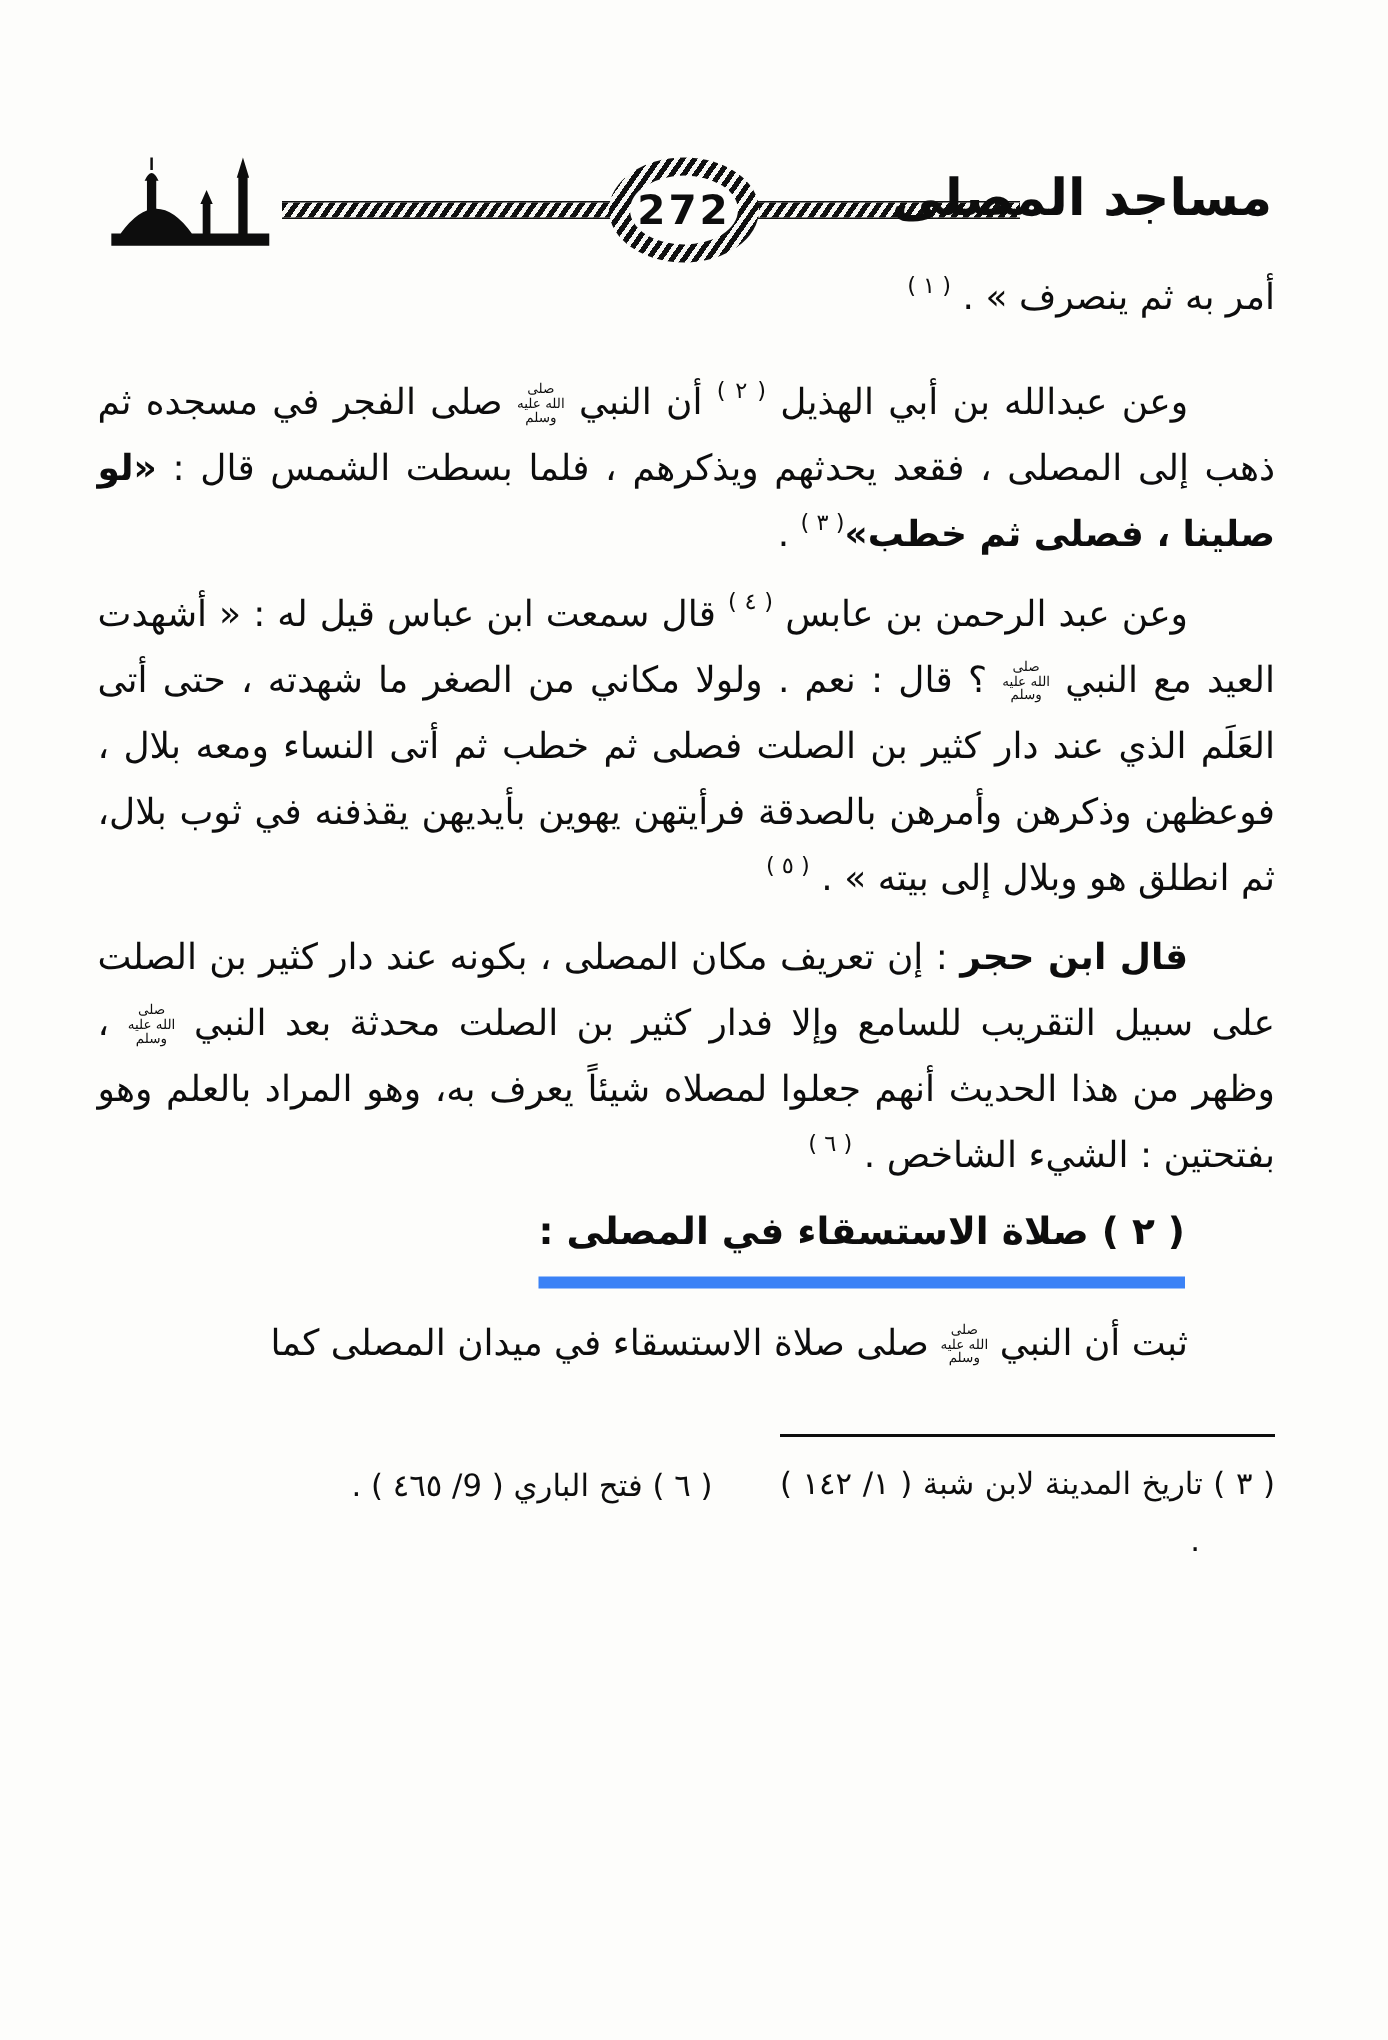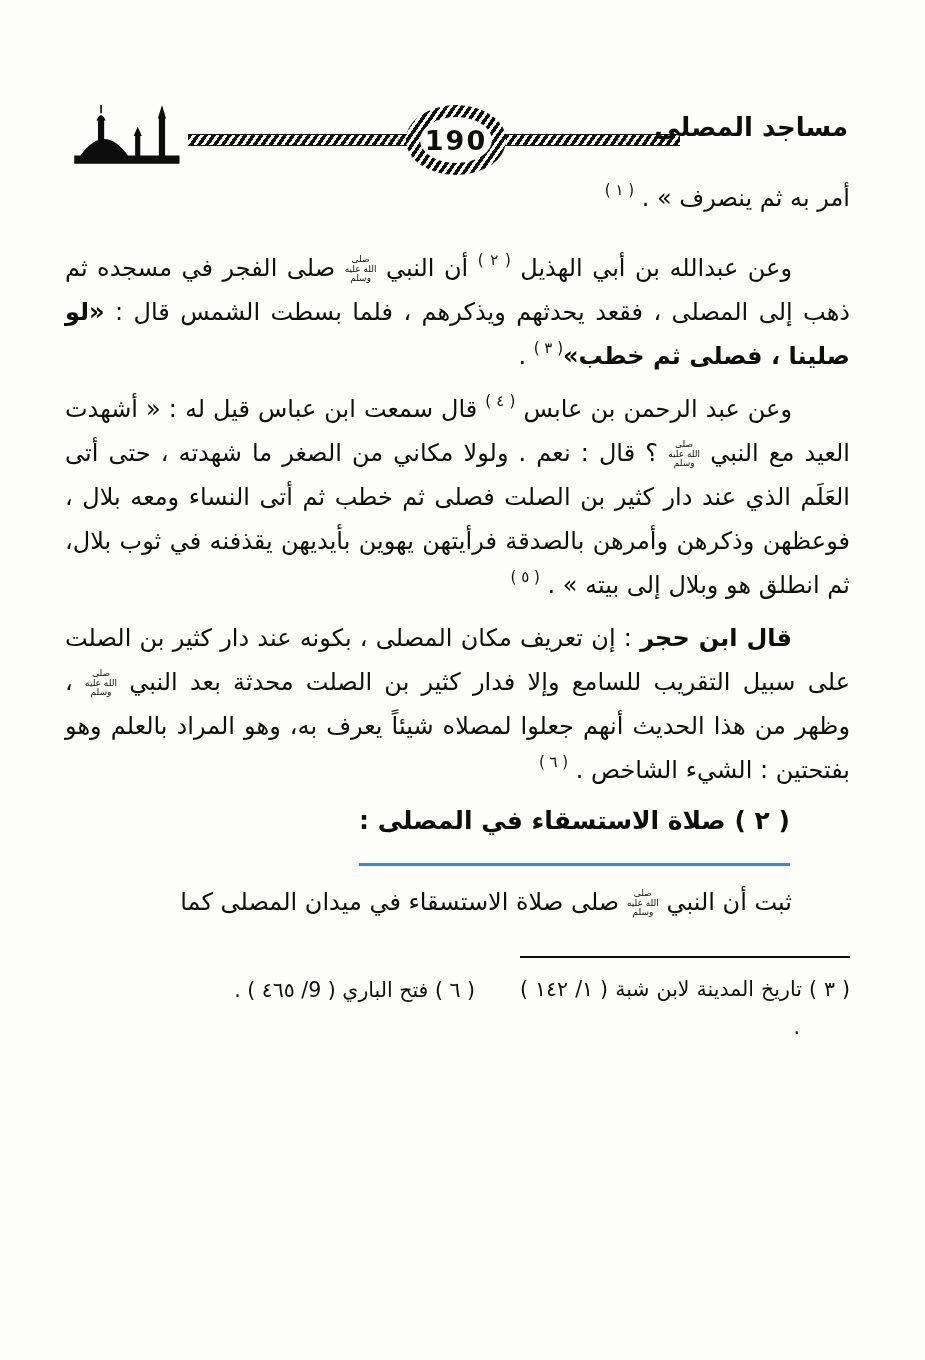--- a/index.html
+++ b/index.html
@@ -27,39 +27,39 @@
     background: repeating-linear-gradient(125deg, #101010 0 3.5px, #f7f7f4 3.5px 6.5px);
     display: flex; align-items: center; justify-content: center;
   }
   .page-badge-inner {
     width: 72px; height: 46px; border-radius: 50%;
     background: #fdfdfb; display: flex; align-items: center; justify-content: center;
     font-size: 27px; font-weight: bold; letter-spacing: 2px;
   }
   .book-title {
     position: absolute; right: 2px; top: 10px;
-    font-size: 26px; font-weight: bold; letter-spacing: 1px;
+    font-size: 34px; font-weight: bold; letter-spacing: 1px;
   }
 
   
   .content {
     position: absolute; top: 176px; right: 75px; left: 65px;
     font-size: 24px; line-height: 44px;
     text-align: justify;
   }
   .content p { margin: 0 0 9px 0; text-indent: 58px; }
   .content p.intro { text-indent: 0; margin-bottom: 26px; }
   b { font-weight: bold; }
   sup.fnref { font-size: 15px; line-height: 0; vertical-align: 11px; white-space: nowrap; }
   .pbuh {
     display: inline-block; width: 32px; font-size: 9px; line-height: 9.5px;
     text-align: center; vertical-align: -5px; font-weight: normal; text-indent: 0;
   }
   .section-heading { margin: 2px 60px 14px 0; font-size: 25px; font-weight: bold; line-height: 40px; }
-  .section-heading .u { display: inline-block; border-bottom: 3px solid #3b82f6; padding-bottom: 22px; }
+  .section-heading .u { display: inline-block; border-bottom: 8px solid #3b82f6; padding-bottom: 10px; }
 
   
   .footnotes {
     position: absolute; top: 956px; right: 75px; left: 65px;
     display: flex; gap: 45px;
     font-size: 20.5px; line-height: 38px; text-align: justify;
   }
   .fn-col { }
   .fn-col-right { width: 330px; border-top: 2.5px solid #0d0d0d; padding-top: 12px; }
   .fn-col-left  { width: 410px; padding-top: 15px; }
@@ -74,21 +74,21 @@
   <div class="header">
     <svg class="mosque" viewBox="0 0 118 62" xmlns="http://www.w3.org/2000/svg" aria-hidden="true">
       <path fill="#0d0d0d" d="M4 50 H106 V58 H4 Z
         M10 50 Q33 18 56 50 Z
         M27 15 H33 V50 H27 Z  M25.5 16 Q30 6 34.5 16 Z  M29.2 1 H30.8 V9 H29.2 Z
         M63 31 H68 V50 H63 Z  M61.5 31 L65.5 22 L69.5 31 Z
         M86 13 H92 V50 H86 Z  M85 14 L89 1 L93 14 Z"></path>
     </svg>
     <div class="rope"></div>
     <div class="page-badge">
-      <div class="page-badge-inner">190</div>
+      <div class="page-badge-inner">272</div>
     </div>
     <div class="book-title">مساجد المصلى</div>
   </div>
 
   <div class="content">
     <p class="intro">أمر به ثم ينصرف » . <sup class="fnref">( ١ )</sup></p>
     <p>وعن عبدالله بن أبي الهذيل <sup class="fnref">( ٢ )</sup> أن النبي <span class="pbuh">صلى الله عليه وسلم</span> صلى الفجر في مسجده ثم ذهب إلى المصلى ، فقعد يحدثهم ويذكرهم ، فلما بسطت الشمس قال : <b>«لو صلينا ، فصلى ثم خطب»</b><sup class="fnref">( ٣ )</sup> .</p>
     <p>وعن عبد الرحمن بن عابس <sup class="fnref">( ٤ )</sup> قال سمعت ابن عباس قيل له : « أشهدت العيد مع النبي <span class="pbuh">صلى الله عليه وسلم</span> ؟ قال : نعم . ولولا مكاني من الصغر ما شهدته ، حتى أتى العَلَم الذي عند دار كثير بن الصلت فصلى ثم خطب ثم أتى النساء ومعه بلال ، فوعظهن وذكرهن وأمرهن بالصدقة فرأيتهن يهوين بأيديهن يقذفنه في ثوب بلال، ثم انطلق هو وبلال إلى بيته » . <sup class="fnref">( ٥ )</sup></p>
     <p><b>قال ابن حجر</b> : إن تعريف مكان المصلى ، بكونه عند دار كثير بن الصلت على سبيل التقريب للسامع وإلا فدار كثير بن الصلت محدثة بعد النبي <span class="pbuh">صلى الله عليه وسلم</span> ، وظهر من هذا الحديث أنهم جعلوا لمصلاه شيئاً يعرف به، وهو المراد بالعلم وهو بفتحتين : الشيء الشاخص . <sup class="fnref">( ٦ )</sup></p>
     <h2 class="section-heading"><span class="u">( ٢ ) صلاة الاستسقاء في المصلى :</span></h2>

